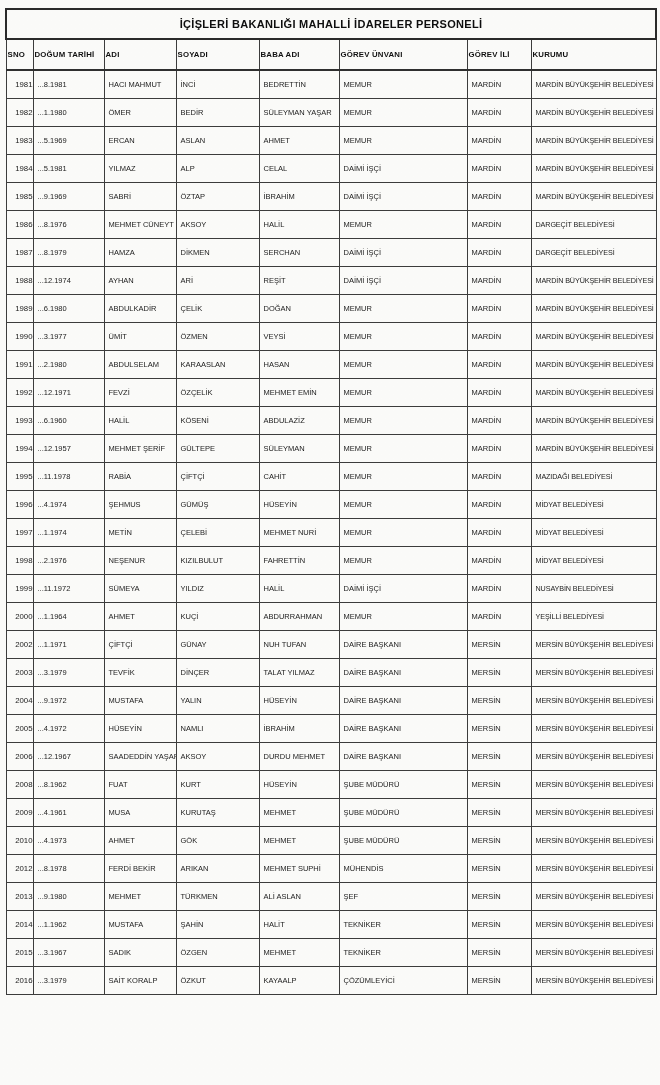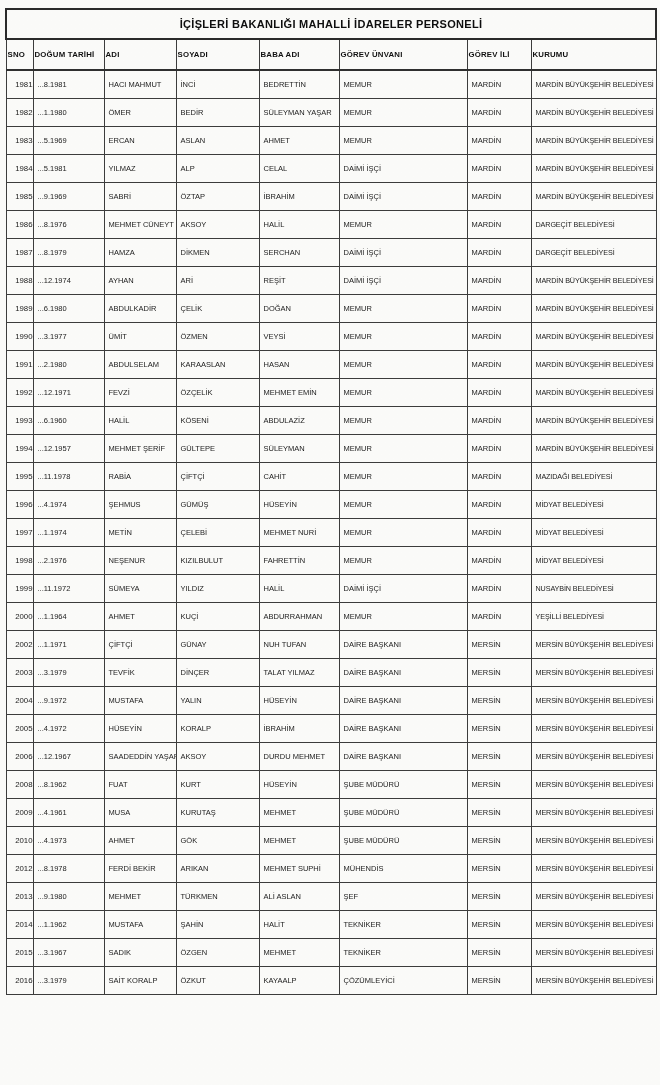--- a/index.html
+++ b/index.html
@@ -335,21 +335,21 @@
     <td class="c-surname">YALIN</td>
     <td class="c-father">HÜSEYİN</td>
     <td class="c-title">DAİRE BAŞKANI</td>
     <td class="c-prov">MERSİN</td>
     <td class="c-inst">MERSİN BÜYÜKŞEHİR BELEDİYESİ</td>
   </tr>
         <tr>
     <td class="c-sno">2005</td>
     <td class="c-date">...4.1972</td>
     <td class="c-name">HÜSEYİN</td>
-    <td class="c-surname">KORALP</td>
+    <td class="c-surname">NAMLI</td>
     <td class="c-father">İBRAHİM</td>
     <td class="c-title">DAİRE BAŞKANI</td>
     <td class="c-prov">MERSİN</td>
     <td class="c-inst">MERSİN BÜYÜKŞEHİR BELEDİYESİ</td>
   </tr>
         <tr>
     <td class="c-sno">2006</td>
     <td class="c-date">...12.1967</td>
     <td class="c-name">SAADEDDİN YAŞAR</td>
     <td class="c-surname">AKSOY</td>

